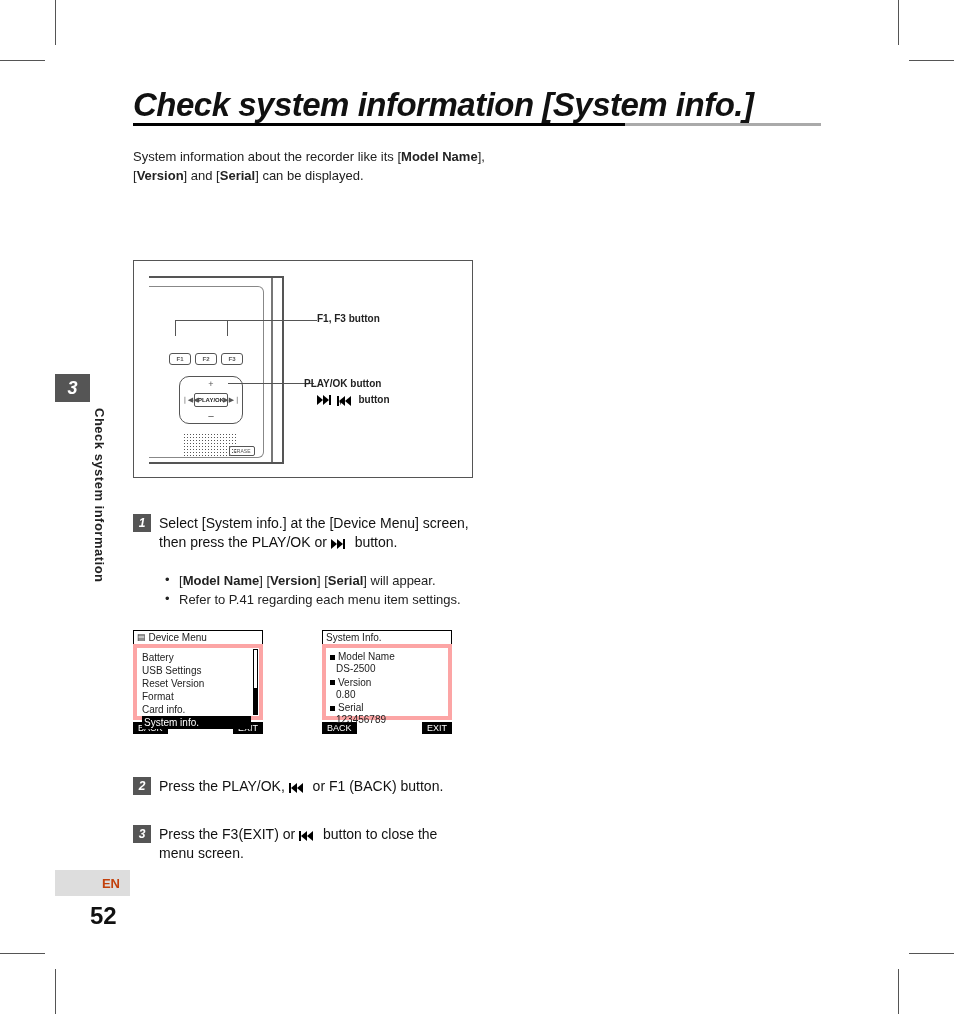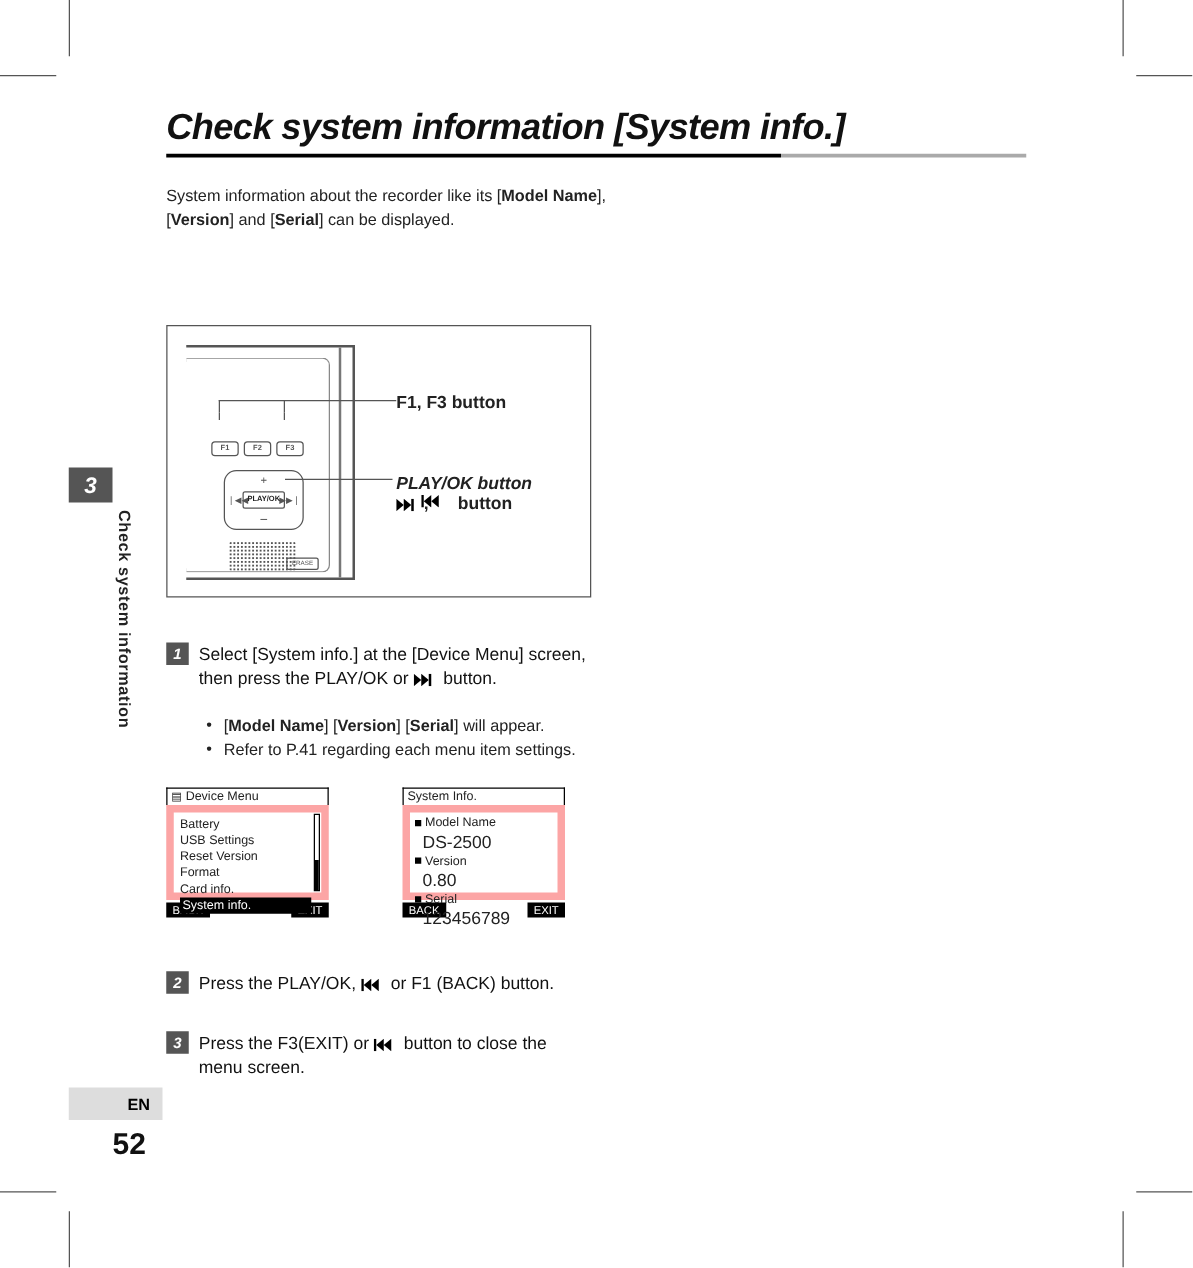--- a/index.html
+++ b/index.html
@@ -42,40 +42,40 @@
   
   .lang-bar {
     position: absolute;
     left: 55px; top: 870px;
     width: 75px; height: 26px;
     background: #ddd;
     display: flex; justify-content: flex-end; align-items: center;
     padding-right: 10px;
     font-weight: 700;
     font-size: 13px;
-    color: #000000;
+    color: #c2410c;
     font-family: "Arial Narrow", Arial, sans-serif;
   }
   .page-number {
     position: absolute;
     left: 90px; top: 902px;
     font-family: "Arial Narrow", Arial, sans-serif;
     font-weight: 800;
     font-size: 24px;
     color: #111;
   }
 
   
   .page-title {
     position: absolute;
     left: 133px; top: 86px;
     font-family: "Arial Narrow", Arial, sans-serif;
     font-weight: 800;
     font-style: italic;
-    font-size: 29px;
+    font-size: 33px;
     color: #111;
     letter-spacing: -0.5px;
   }
   .title-underline {
     position: absolute;
     left: 133px; top: 123px;
     width: 688px; height: 3px;
     background: linear-gradient(to right, #000 0, #000 492px, #aaa 492px, #aaa 100%);
   }
 
@@ -159,27 +159,27 @@
 
   
   .lead { position: absolute; background: #555; height: 1px; }
   .lead1a { left: 41px; top: 69px; width: 1px; height: 6px; background:#555; }
   .lead1b { left: 41px; top: 59px; width: 142px; }
   .lead1c { left: 93px; top: 69px; width: 1px; height: 6px; background:#555; } 
   .lead1e { left: 41px; top: 59px; width: 1px; height: 10px; background:#555;}
   .lead1f { left: 93px; top: 59px; width: 1px; height: 10px; background:#555;}
   .panel-label {
     position: absolute;
-    font-size: 14px;
+    font-size: 10px;
     font-weight: 700;
     font-family: Arial, sans-serif;
     color: #222;
   }
   .panel-label.l1 { left: 183px; top: 52px; }
-  .panel-label.l2 { left: 183px; top: 117px; font-style: italic; }
+  .panel-label.l2 { left: 170px; top: 117px; }
   .panel-label.l3 { left: 183px; top: 133px; }
   .lead2 { left: 94px; top: 122px; width: 86px; }
 
   
   .step {
     position: absolute;
     left: 133px;
     width: 340px;
     font-size: 14px;
     color: #111;
@@ -226,21 +226,21 @@
   .menu.right { left: 322px; }
   .menu .titlebar {
     border: 1px solid #000;
     border-bottom: none;
     padding: 1px 3px;
     display: flex; align-items: center; gap: 3px;
     font-size: 10px;
   }
   .menu .titlebar .ticon { font-size: 9px; line-height: 1; }
   .menu .listbox {
-    border: 6px solid #fca5a5;
+    border: 4px solid #fca5a5;
     height: 76px;
     position: relative;
     padding: 3px 0 3px 5px;
   }
   .menu .listbox .item { line-height: 1.3; font-size: 10px; }
   .menu .listbox .item.sel {
     background: #000; color: #fff;
     margin-right: 8px;
     padding-left: 2px;
   }
@@ -255,21 +255,21 @@
   .menu .softkeys {
     display: flex; justify-content: space-between;
     margin-top: 2px;
   }
   .menu .softkeys .sk {
     background: #000; color: #fff;
     font-size: 9px; padding: 1px 5px;
   }
   .menu.right .listbox { padding: 2px 4px; }
   .menu.right .field-label { font-size: 10px; line-height: 1.3; }
-  .menu.right .field-val { font-size: 14px; padding-left: 6px; line-height: 1.25; }
+  .menu.right .field-val { font-size: 10px; padding-left: 6px; line-height: 1.25; }
   .menu.right .bullet-sq { display:inline-block; width:5px; height:5px; background:#000; margin-right:3px; vertical-align: middle; }
 
   
   svg.glyph { display: inline-block; vertical-align: -2px; }
 </style>
 </head>
 <body>
 
 <div class="crop h" style="left:0; top:60px;"></div>
 <div class="crop v" style="left:55px; top:0;"></div>

